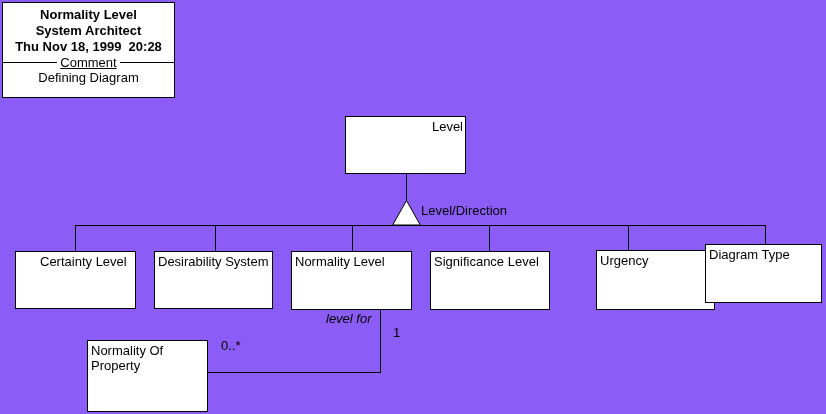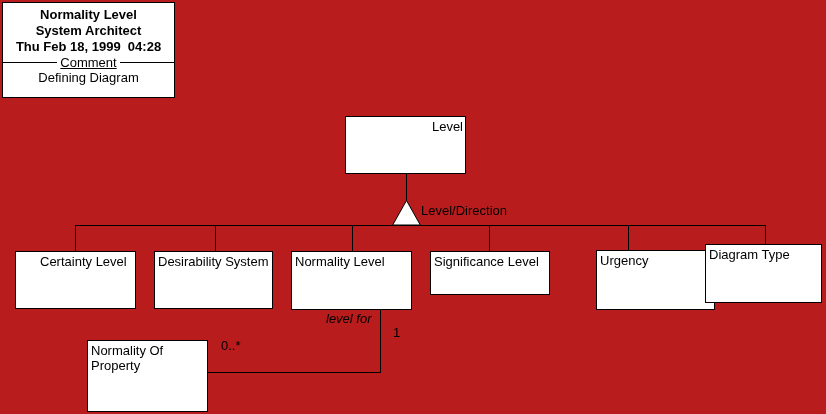--- a/index.html
+++ b/index.html
@@ -2,21 +2,21 @@
 <html><head>
 <meta charset="utf-8">
 <style>
   * { box-sizing: border-box; margin: 0; padding: 0; }
   html, body { background: #ffffff; }
   body { font-family: "Liberation Sans", "DejaVu Sans", sans-serif; }
   #canvas {
     position: relative;
     width: 826px;
     height: 414px;
-    background: #b91c1c;
+    background: #8b5cf6;
     overflow: hidden;
     color: #000000;
     font-size: 13px;
   }
   .box {
     position: absolute;
     border: 1px solid #000000;
     background: #ffffff;
   }
   .class-box {
@@ -62,21 +62,21 @@
   svg.tri { position: absolute; display: block; }
 </style>
 </head>
 <body>
 
 <div id="canvas">
 
   <div class="box" id="title-box">
     <div class="tline bold">Normality Level</div>
     <div class="tline bold">System Architect</div>
-    <div class="tline bold">Thu Feb 18, 1999  04:28</div>
+    <div class="tline bold">Thu Nov 18, 1999  20:28</div>
     <div class="sep-row">
       <div class="rule"></div>
       <div class="sep-text">Comment</div>
       <div class="rule"></div>
     </div>
     <div class="tline">Defining Diagram</div>
   </div>
 
   <div class="box class-box" style="left:345px; top:116px; width:121px; height:58px;text-align:right;">
     <span>Level</span>
@@ -101,21 +101,21 @@
 
   <div class="box class-box" style="left:15px; top:251px; width:121px; height:58px;padding-left:24px;">
     <span>Certainty Level</span>
   </div>
   <div class="box class-box" style="left:154px; top:251px; width:119px; height:58px;">
     <span>Desirability System</span>
   </div>
   <div class="box class-box" style="left:291px; top:251px; width:121px; height:59px;">
     <span>Normality Level</span>
   </div>
-  <div class="box class-box" style="left:430px; top:251px; width:120px; height:44px;">
+  <div class="box class-box" style="left:430px; top:251px; width:120px; height:59px;">
     <span>Significance Level</span>
   </div>
   <div class="box class-box" style="left:596px; top:250px; width:119px; height:60px;">
     <span>Urgency</span>
   </div>
   <div class="box class-box" style="left:705px; top:244px; width:117px; height:59px;">
     <span>Diagram Type</span>
   </div>
 
   <div class="line" style="left:380px; top:310px; width:1px; height:62px;"></div>

